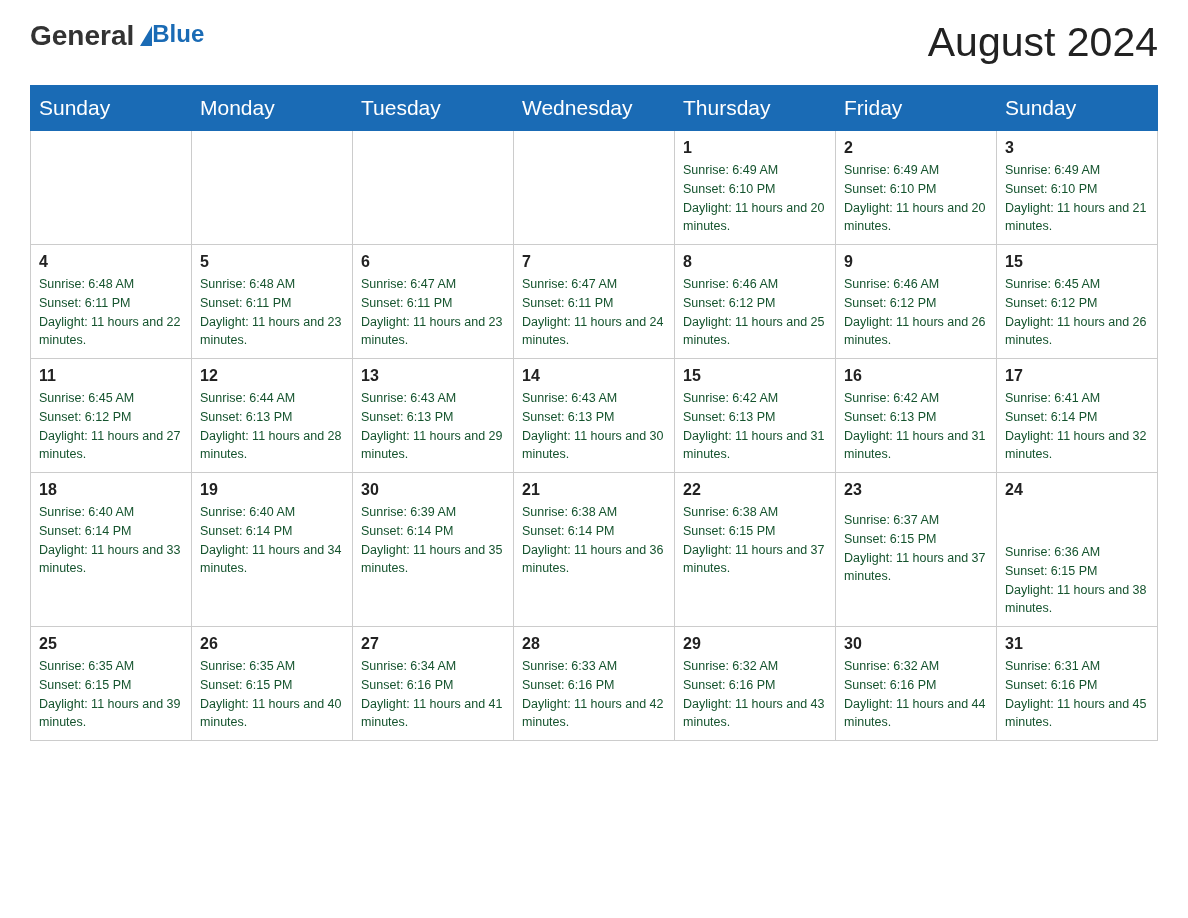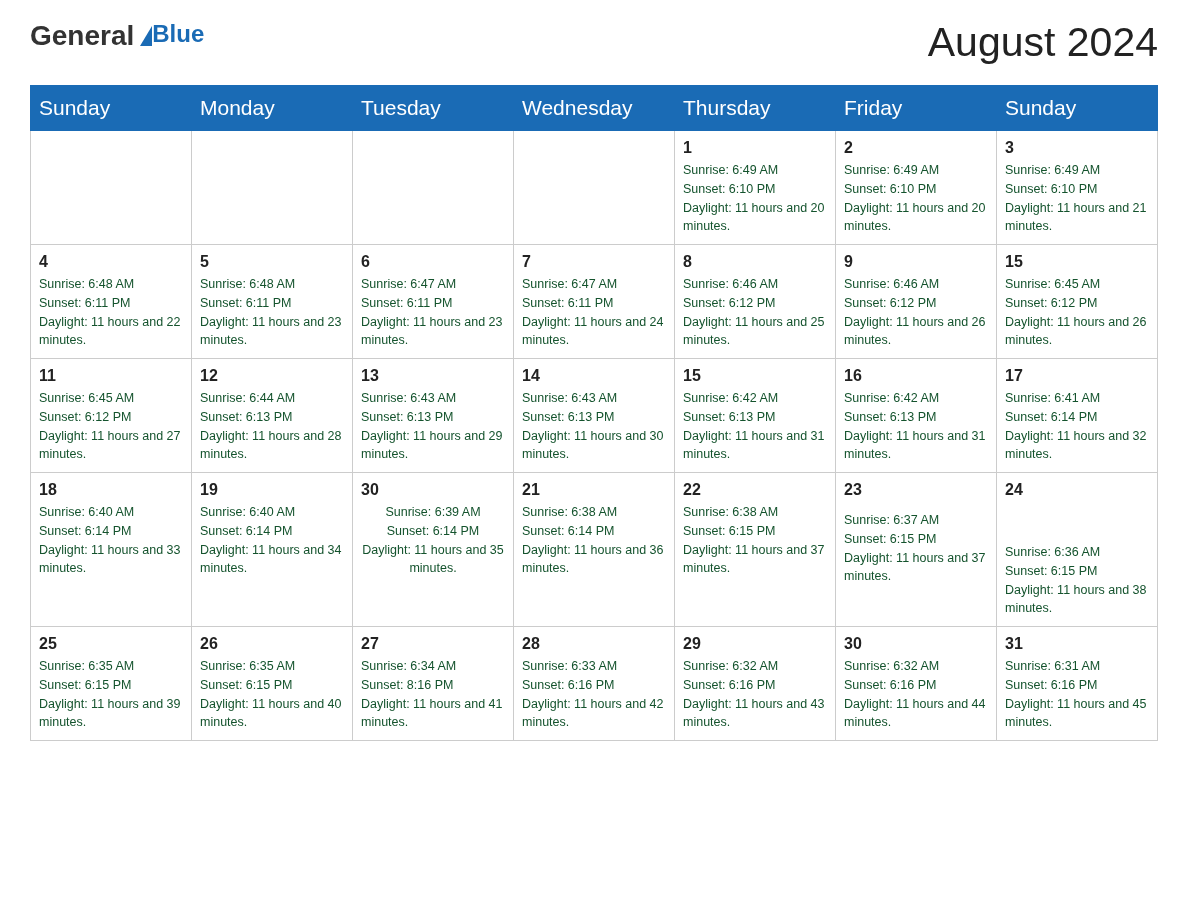--- a/index.html
+++ b/index.html
@@ -248,21 +248,21 @@
 Daylight: 11 hours and 33 minutes.</div>
         </td>
         <td class="row-separator">
           <span class="day-number">19</span>
           <div class="day-info" style="white-space: pre-line;">Sunrise: 6:40 AM
 Sunset: 6:14 PM
 Daylight: 11 hours and 34 minutes.</div>
         </td>
         <td class="row-separator">
           <span class="day-number">30</span>
-          <div class="day-info" style="white-space: pre-line; text-align: center;">Sunrise: 6:39 AM
+          <div class="day-info" style="white-space: pre-line;">Sunrise: 6:39 AM
 Sunset: 6:14 PM
 Daylight: 11 hours and 35 minutes.</div>
         </td>
         <td class="row-separator">
           <span class="day-number">21</span>
           <div class="day-info" style="white-space: pre-line;">Sunrise: 6:38 AM
 Sunset: 6:14 PM
 Daylight: 11 hours and 36 minutes.</div>
         </td>
         <td class="row-separator">
@@ -293,21 +293,21 @@
         </td>
         <td class="row-separator">
           <span class="day-number">26</span>
           <div class="day-info" style="white-space: pre-line;">Sunrise: 6:35 AM
 Sunset: 6:15 PM
 Daylight: 11 hours and 40 minutes.</div>
         </td>
         <td class="row-separator">
           <span class="day-number">27</span>
           <div class="day-info" style="white-space: pre-line;">Sunrise: 6:34 AM
-Sunset: 8:16 PM
+Sunset: 6:16 PM
 Daylight: 11 hours and 41 minutes.</div>
         </td>
         <td class="row-separator">
           <span class="day-number">28</span>
           <div class="day-info" style="white-space: pre-line;">Sunrise: 6:33 AM
 Sunset: 6:16 PM
 Daylight: 11 hours and 42 minutes.</div>
         </td>
         <td class="row-separator">
           <span class="day-number">29</span>

